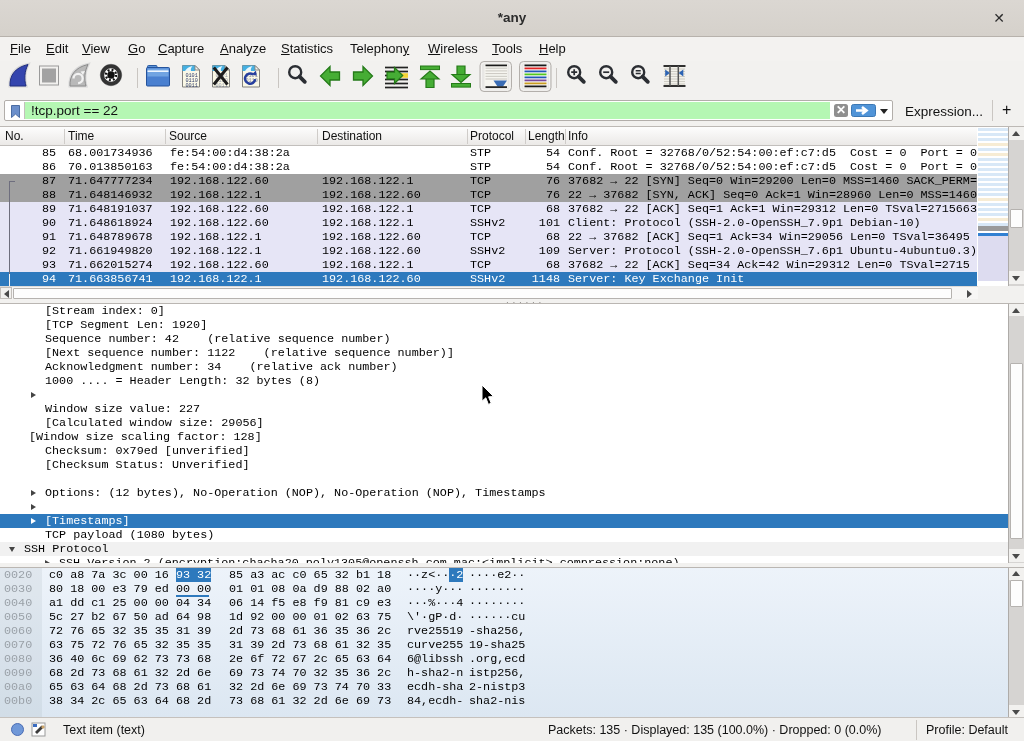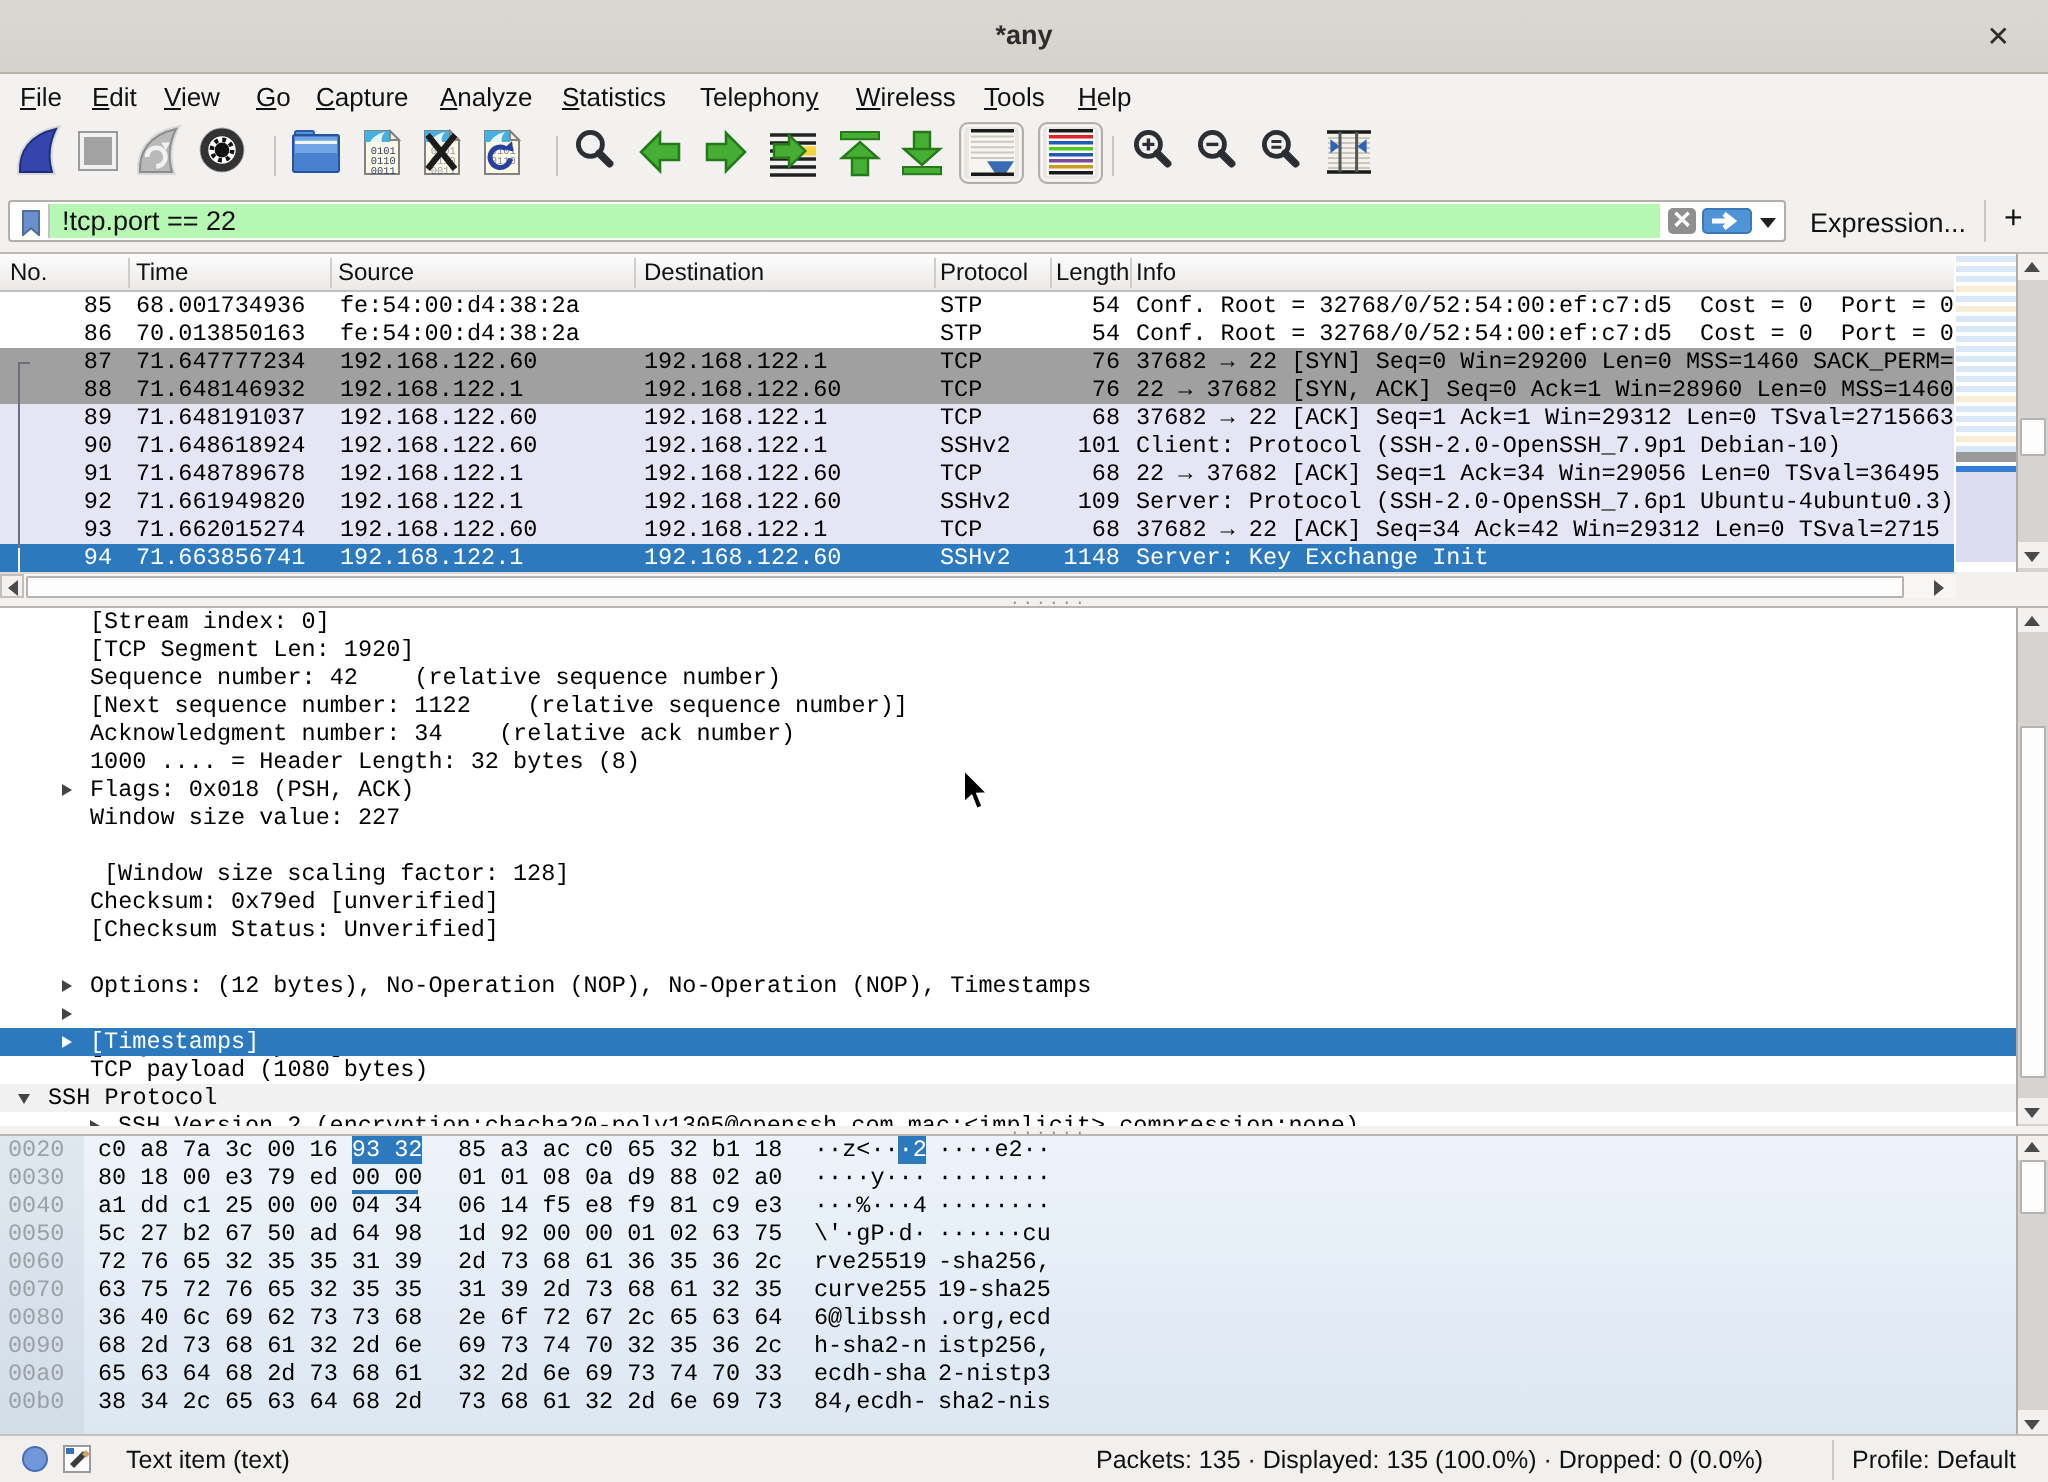--- a/index.html
+++ b/index.html
@@ -332,24 +332,24 @@
 <div id="split1">
       <div class="dots">......</div>
     </div>
 <div id="dpane">
       <div class="dline mono" style="top:0px;color:#000"><span class="abs" style="left:45px">[Stream index: 0]</span></div>
       <div class="dline mono" style="top:14px;color:#000"><span class="abs" style="left:45px">[TCP Segment Len: 1920]</span></div>
       <div class="dline mono" style="top:28px;color:#000"><span class="abs" style="left:45px">Sequence number: 42    (relative sequence number)</span></div>
       <div class="dline mono" style="top:42px;color:#000"><span class="abs" style="left:45px">[Next sequence number: 1122    (relative sequence number)]</span></div>
       <div class="dline mono" style="top:56px;color:#000"><span class="abs" style="left:45px">Acknowledgment number: 34    (relative ack number)</span></div>
       <div class="dline mono" style="top:70px;color:#000"><span class="abs" style="left:45px">1000 .... = Header Length: 32 bytes (8)</span></div>
-      <div class="dline mono" style="top:84px;color:#000"><span class="abs" style="left:45px">Flags: 0x018 (PSH, ACK)</span></div>
       <div class="tri" style="left:31px;top:88px;border-top:3.5px solid transparent;border-bottom:3.5px solid transparent;border-left:5px solid #444"></div>
       <div class="dline mono" style="top:98px;color:#000"><span class="abs" style="left:45px">Window size value: 227</span></div>
-      <div class="dline mono" style="top:126px;color:#000"><span class="abs" style="left:52px">[Window size scaling factor: 128]</span></div>
+      <div class="dline mono" style="top:112px;color:#000"><span class="abs" style="left:45px">[Calculated window size: 29056]</span></div>
+      <div class="dline mono" style="top:126px;color:#000"><span class="abs" style="left:29px">[Window size scaling factor: 128]</span></div>
       <div class="dline mono" style="top:140px;color:#000"><span class="abs" style="left:45px">Checksum: 0x79ed [unverified]</span></div>
       <div class="dline mono" style="top:154px;color:#000"><span class="abs" style="left:45px">[Checksum Status: Unverified]</span></div>
       <div class="dline mono" style="top:182px;color:#000"><span class="abs" style="left:45px">Options: (12 bytes), No-Operation (NOP), No-Operation (NOP), Timestamps</span></div>
       <div class="tri" style="left:31px;top:186px;border-top:3.5px solid transparent;border-bottom:3.5px solid transparent;border-left:5px solid #444"></div>
       <div class="dline mono" style="top:212px;color:#000"><span class="abs" style="left:45px">[SEQ/ACK analysis]</span></div>
       <div class="tri" style="left:31px;top:200px;border-top:3.5px solid transparent;border-bottom:3.5px solid transparent;border-left:5px solid #444"></div>
       <div class="dline mono" style="top:210px;background:#2d79bd;color:#fff"><span class="abs" style="left:45px">[Timestamps]</span></div>
       <div class="tri" style="left:31px;top:214px;border-top:3.5px solid transparent;border-bottom:3.5px solid transparent;border-left:5px solid #fff"></div>
       <div class="dline mono" style="top:224px;color:#000"><span class="abs" style="left:45px">TCP payload (1080 bytes)</span></div>
       <div class="dline mono" style="top:238px;background:#f1f1f1;color:#000"><span class="abs" style="left:24px">SSH Protocol</span></div>

